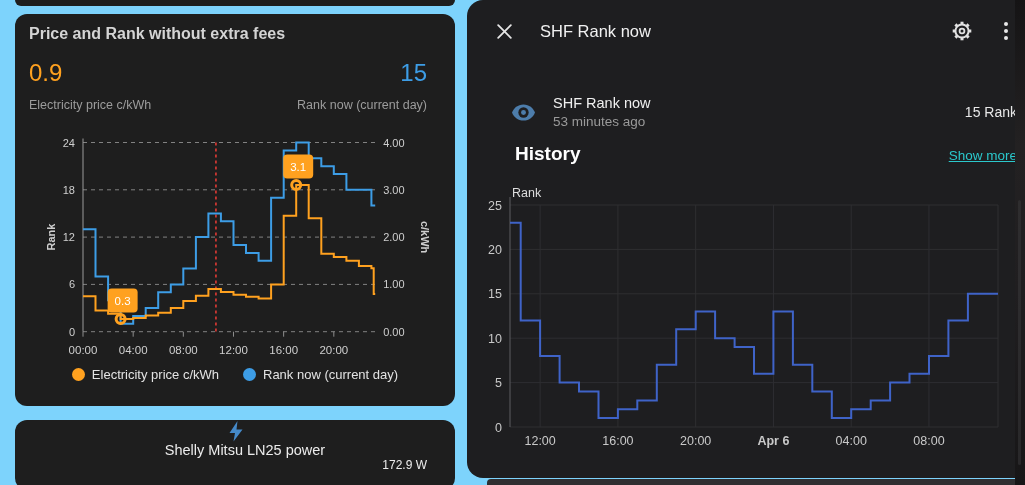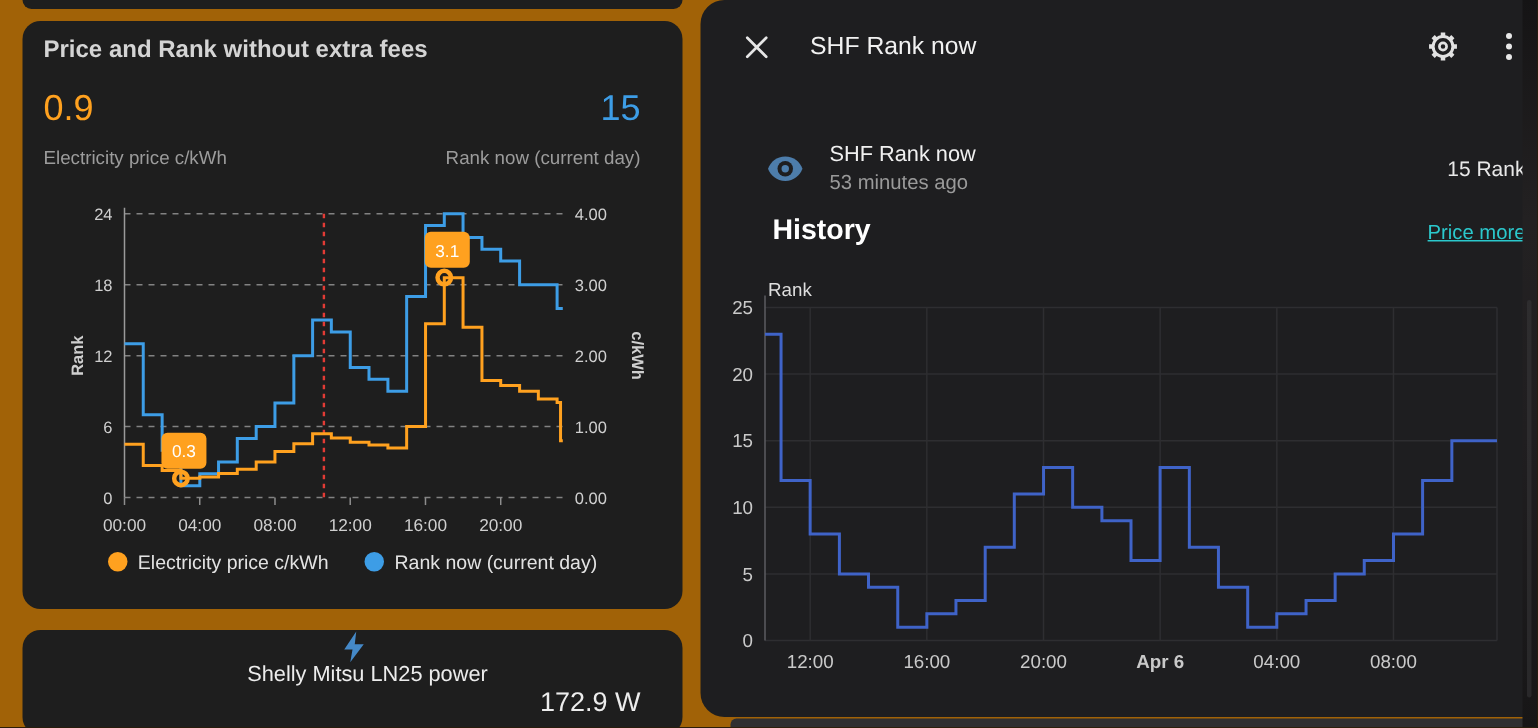--- a/index.html
+++ b/index.html
@@ -1,36 +1,36 @@
 <!DOCTYPE html>
 <html><head>
 <meta charset="utf-8">
 <style>
   html,body{margin:0;padding:0;background:#000;}
-  .screen{position:relative;width:1025px;height:485px;background:#a16207;overflow:hidden;
+  .screen{position:relative;width:1025px;height:485px;background:#7dd3fc;overflow:hidden;
           font-family:"Liberation Sans",sans-serif;-webkit-font-smoothing:antialiased;}
   .card{position:absolute;background:#1e1e1e;border-radius:12px;}
   .partial-card{left:15px;top:0;width:440px;height:6px;border-radius:0 0 10px 10px;}
   .main-card{left:15px;top:14px;width:440px;height:392px;}
   .card-title{position:absolute;left:14px;top:11px;font-size:16px;font-weight:700;color:#d4d4d4;}
   .stat-value{position:absolute;top:45px;font-size:24px;font-weight:500;}
   .stat-label{position:absolute;top:84px;font-size:12.5px;color:#9c9c9c;}
   .v-price{left:14px;color:#ffa11f;}
   .l-price{left:14px;}
   .v-rank{right:28px;color:#3d9de6;text-align:right;}
   .l-rank{right:28px;text-align:right;}
   #chart-left{position:absolute;left:0;top:112px;}
   .legend{position:absolute;left:0;right:0;top:353px;display:flex;justify-content:center;
           align-items:center;gap:24px;font-size:13px;color:#e3e3e3;}
   .legend-item{display:flex;align-items:center;gap:7px;cursor:pointer;}
   .legend-dot{width:13px;height:13px;border-radius:50%;display:inline-block;}
   .power-card{left:15px;top:420px;width:440px;height:70px;}
   .power-row{display:flex;align-items:center;height:66px;padding:0 28px 0 30px;flex-direction:column;}
   .power-name{margin-left:18px;font-size:14.5px;color:#ececec;}
-  .power-value{margin-left:auto;font-size:18px;color:#ececec;}
+  .power-value{margin-left:auto;font-size:12px;color:#ececec;}
   .dialog{position:absolute;left:467px;top:0;width:548px;height:478px;background:#1e1e20;border-radius:16px;padding-left:20px;}
   .dlg-header{position:absolute;top:0;left:0;right:0;height:62px;display:flex;align-items:center;padding:0 26px 0 28px;box-sizing:border-box;}
   .dlg-title{margin-left:26px;font-size:16.5px;font-weight:500;color:#f1f1f1;}
   .icon-btn{display:flex;align-items:center;justify-content:center;cursor:pointer;}
   .spacer{flex:1;}
   .gear-wrap{margin-right:30px;}
   .entity-row{position:absolute;top:86px;left:43px;right:18px;height:52px;display:flex;align-items:center;cursor:pointer;}
   .entity-text{margin-left:16px;display:flex;flex-direction:column;}
   .entity-name{font-size:14.5px;color:#f0f0f0;}
   .entity-time{font-size:13.5px;color:#9a9a9a;margin-top:3px;}
@@ -170,21 +170,21 @@
       </svg>
       <span class="entity-text">
         <span class="entity-name">SHF Rank now</span>
         <span class="entity-time">53 minutes ago</span>
       </span>
       <span class="entity-state">15 Rank</span>
     </div>
 
     <div class="history-row">
       <span class="history-heading">History</span>
-      <span class="show-more">Price more</span>
+      <span class="show-more">Show more</span>
     </div>
 
     <svg id="chart-right" width="535" height="270">
         <line x1="30" y1="242" x2="518" y2="242" stroke="#2e2e31" stroke-width="1"></line>
         <text x="22" y="246.5" text-anchor="end" class="tickR">0</text>
         <line x1="30" y1="197.6" x2="518" y2="197.6" stroke="#2e2e31" stroke-width="1"></line>
         <text x="22" y="202.1" text-anchor="end" class="tickR">5</text>
         <line x1="30" y1="153.2" x2="518" y2="153.2" stroke="#2e2e31" stroke-width="1"></line>
         <text x="22" y="157.7" text-anchor="end" class="tickR">10</text>
         <line x1="30" y1="108.80000000000001" x2="518" y2="108.80000000000001" stroke="#2e2e31" stroke-width="1"></line>

